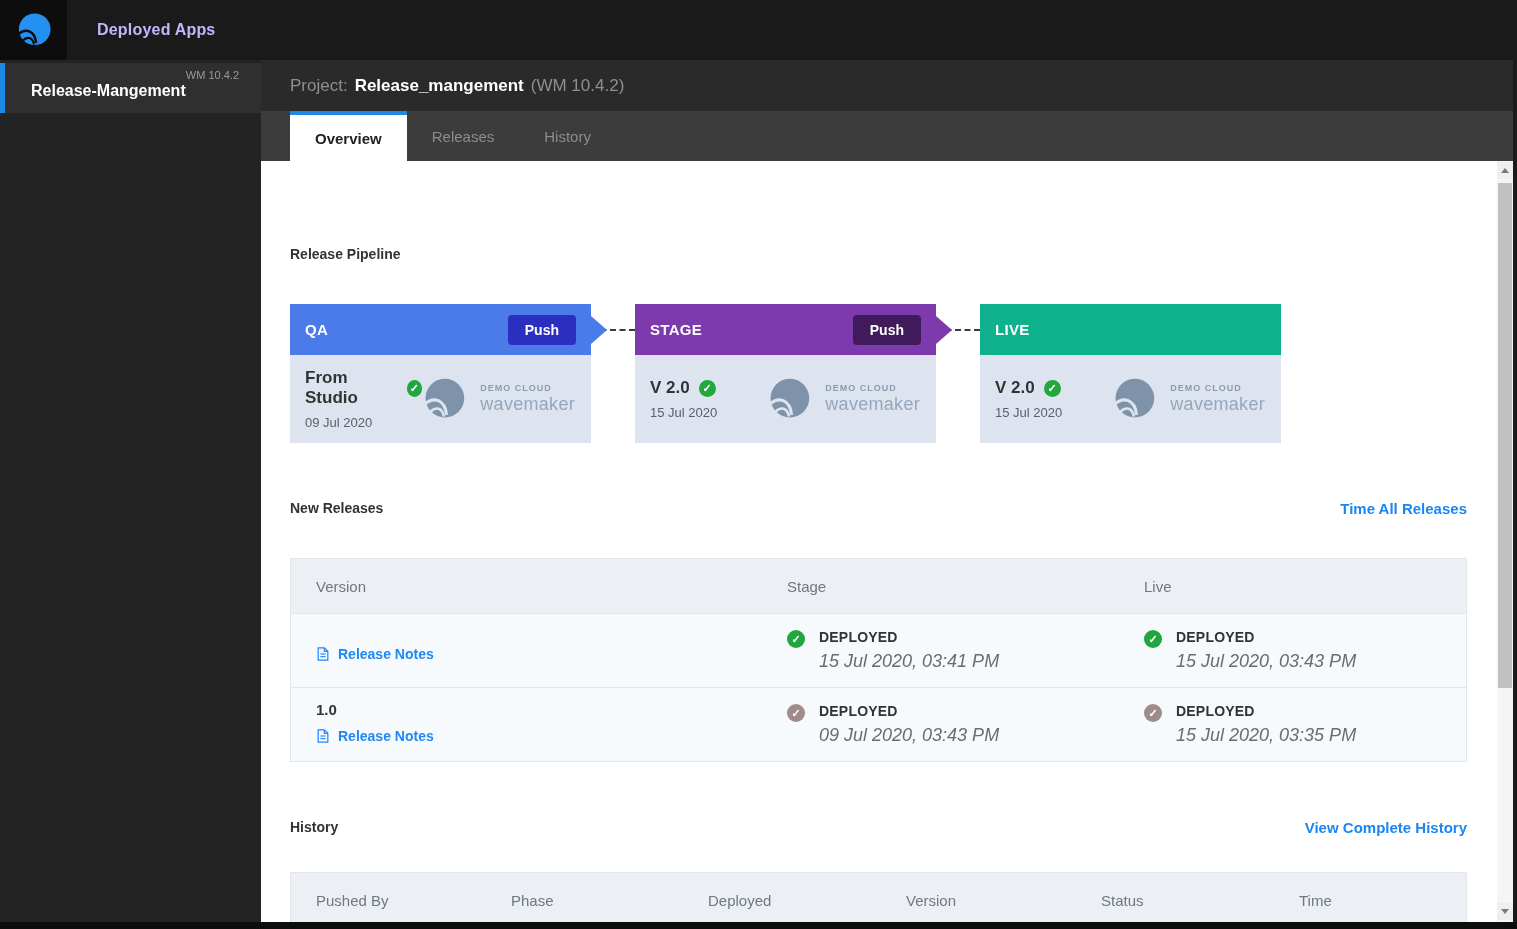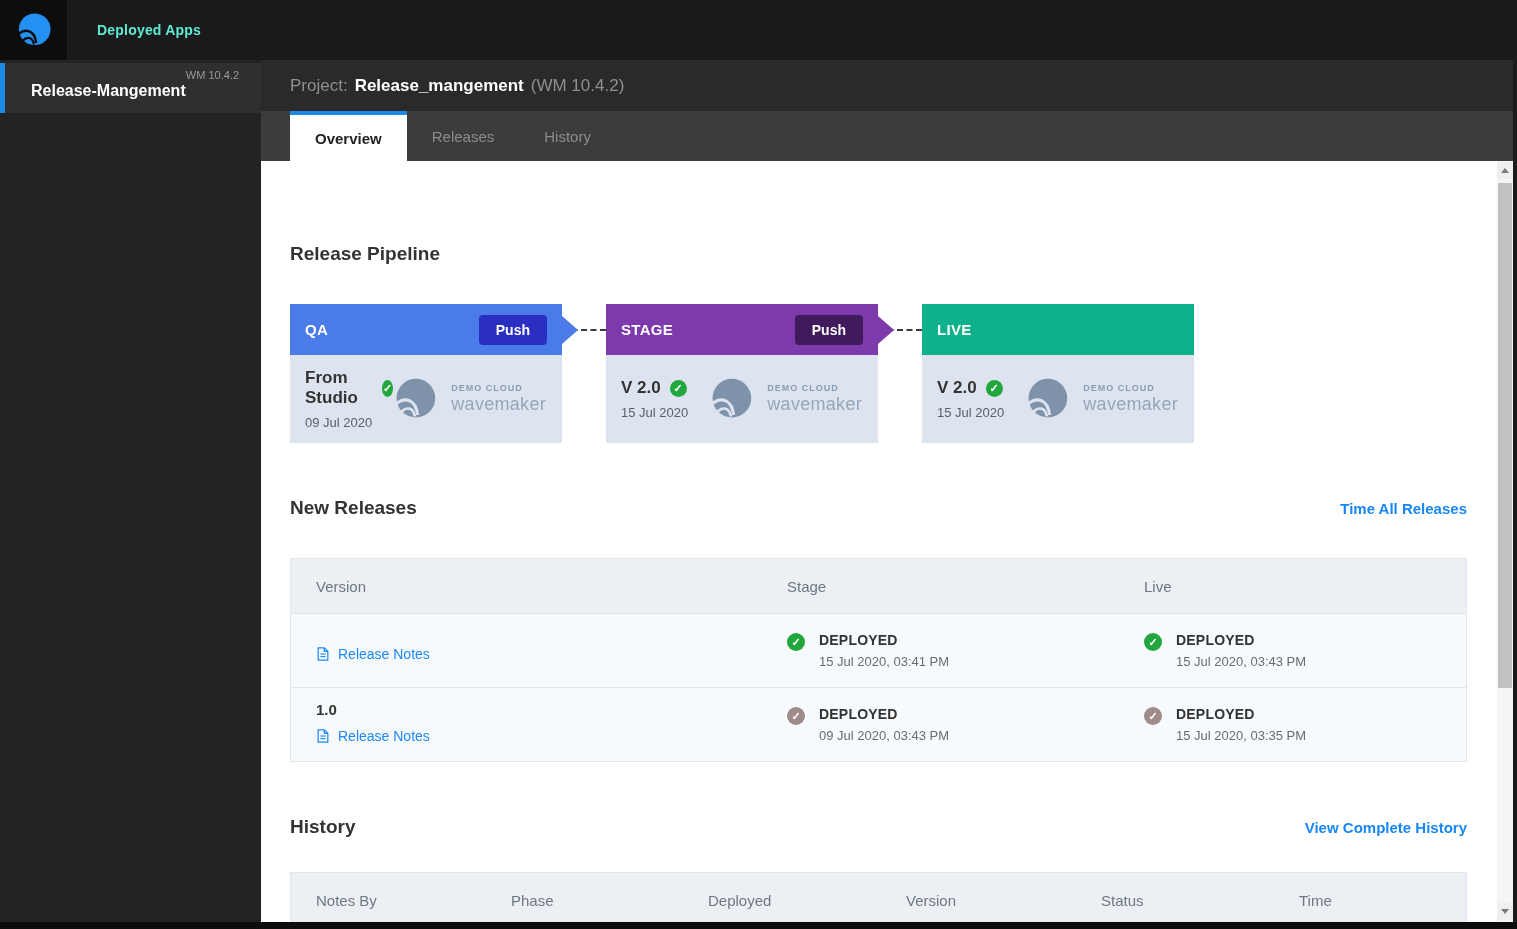--- a/index.html
+++ b/index.html
@@ -4,21 +4,21 @@
 <style>
   * { margin:0; padding:0; box-sizing:border-box; }
   html,body { width:1517px; height:929px; }
   body {
     font-family:"Liberation Sans", sans-serif;
     background:#ffffff; position:relative; overflow:hidden;
   }
   
   .topbar { position:absolute; top:0; left:0; width:1517px; height:60px; background:#1a1a1a; display:flex; align-items:center; z-index:5; }
   .logo-box { width:67px; height:60px; background:#0d0d0d; display:flex; align-items:center; justify-content:center; }
-  .topbar-title { color:#5eead4; font-size:14px; font-weight:700; margin-left:30px; letter-spacing:.2px; }
+  .topbar-title { color:#c4b5fd; font-size:16px; font-weight:700; margin-left:30px; letter-spacing:.2px; }
 
   
   .sidebar { position:absolute; top:60px; left:0; width:261px; height:862px; background:#232323; }
   .sidebar-item { position:relative; margin-top:3px; height:50px; background:#2f2f2f; border-left:5px solid #1e88e5; }
   .sidebar-item .ver { position:absolute; top:6px; right:22px; color:#9a9a9a; font-size:11px; }
   .sidebar-item .label { position:absolute; left:26px; top:19px; color:#ffffff; font-size:16px; font-weight:700; }
 
   
   .main { position:absolute; top:60px; left:261px; width:1256px; height:862px; }
   .project-header { height:51px; background:#2a2a2a; display:flex; align-items:center; padding-left:29px; font-size:17px; }
@@ -26,28 +26,28 @@
   .ph-name { color:#ffffff; font-weight:700; margin:0 7px; }
   .ph-ver { color:#8f8f8f; }
 
   .tab-bar { height:50px; background:#3c3c3c; display:flex; padding-left:29px; }
   .tab { padding:11px 25px; display:flex; align-items:center; font-size:15px; color:#8c8c8c; cursor:pointer; height:50px; }
   .tab.active { background:#ffffff; color:#222222; font-weight:700; border-top:4px solid #1e88e5; }
 
   .content { position:relative; height:761px; background:#ffffff; overflow:hidden; }
   .content-inner { padding:0 50px 0 29px; }
 
-  .section-heading { font-size:19px; font-weight:700; color:#333333; line-height:20px; }
+  .section-heading { font-size:14px; font-weight:700; color:#333333; line-height:20px; }
   .h-pipeline { margin-top:83px; }
   .section-row { display:flex; justify-content:space-between; align-items:center; }
   .view-link { font-size:15px; font-weight:700; color:#1787f5; cursor:pointer; text-decoration:none; }
 
   
   .cards { display:flex; margin-top:40px; align-items:flex-start; }
-  .card { width:272px; }
+  .card { width:301px; }
   .card-header { position:relative; height:51px; display:flex; align-items:center; justify-content:space-between; padding:0 15px; }
   .card-name { color:#ffffff; font-weight:700; font-size:15px; letter-spacing:.3px; }
   .push-btn { color:#ffffff; font-size:14px; font-weight:700; padding:7px 17px; border:none; border-radius:4px; cursor:pointer; font-family:inherit; }
   .card-arrow { position:absolute; right:-16px; top:50%; transform:translateY(-50%); width:0; height:0;
                 border-top:14px solid transparent; border-bottom:14px solid transparent; border-left:16px solid #000; }
   .card-body { height:88px; background:#dde4ef; display:flex; align-items:center; justify-content:space-between; padding:0 16px 0 15px; }
   .version-line { display:flex; align-items:center; gap:9px; font-size:17px; font-weight:700; color:#333333; }
   .card-date { font-size:13px; color:#5a6268; margin-top:7px; }
   .check { display:inline-flex; width:17px; height:17px; border-radius:50%; color:#ffffff; font-size:11px; font-weight:700; align-items:center; justify-content:center; }
   .connector { width:44px; height:0; border-top:2px dashed #3a3a3a; margin-top:25px; }
@@ -55,25 +55,25 @@
   .demo-logo { display:flex; align-items:center; gap:14px; }
   .demo-logo-text .l1 { font-size:9px; font-weight:700; letter-spacing:1px; color:#8a9cb3; }
   .demo-logo-text .l2 { font-size:18px; color:#96a6bb; margin-top:1px; letter-spacing:.3px; }
 
   
   .h-releases { margin-top:55px; }
   .nr-table { margin-top:40px; border:1px solid #e2e6ea; }
   .nr-head { display:grid; grid-template-columns:471px 357px 1fr; padding-left:25px; height:54px; align-items:center; background:#ecf0f4; color:#6e7882; font-size:15px; }
   .nr-row { display:grid; grid-template-columns:471px 357px 1fr; padding-left:25px; height:74px; align-items:center; background:#f6fafc; border-top:1px solid #e2e6ea; }
   .cell-version .v-num { font-size:15px; font-weight:700; color:#333333; }
-  .notes-link { display:inline-flex; align-items:center; gap:8px; margin-top:10px; color:#1e88f5; font-size:14px; font-weight:400; cursor:pointer; text-decoration:none; }
+  .notes-link { display:inline-flex; align-items:center; gap:8px; margin-top:10px; color:#1e88f5; font-size:14px; font-weight:700; cursor:pointer; text-decoration:none; }
   .status-cell { display:flex; align-items:flex-start; gap:14px; }
   .status-cell .check { width:18px; height:18px; margin-top:1px; }
   .status-text .st { font-size:14px; font-weight:700; color:#333333; letter-spacing:.2px; }
-  .status-text .tm { font-size:13px; color:#6c6c6c; margin-top:6px; }
+  .status-text .tm { font-size:18px; color:#6c6c6c; margin-top:6px;font-style:italic; }
 
   .h-history { margin-top:55px; }
   .hist-table { margin-top:35px; border:1px solid #e2e6ea; border-bottom:none; }
   .hist-head { display:grid; grid-template-columns:195px 197px 198px 195px 198px 1fr; padding-left:25px; height:54px; align-items:center; background:#ecf0f4; color:#6e7882; font-size:15px; }
 
   
   .scrollbar { position:absolute; top:0; right:4px; width:16px; height:761px; background:#f5f5f5; }
   .sb-btn { position:absolute; left:0; width:16px; height:17px; background:#efefef; display:flex; align-items:center; justify-content:center; cursor:pointer; }
   .sb-btn.up { top:1px; } .sb-btn.down { bottom:2px; }
   .tri-up { width:0; height:0; border-left:4px solid transparent; border-right:4px solid transparent; border-bottom:5px solid #7a7a7a; }
@@ -281,21 +281,21 @@
         </div>
       </div>
 
       <div class="section-row h-history">
         <div class="section-heading">History</div>
         <a class="view-link">View Complete History</a>
       </div>
 
       <div class="hist-table">
         <div class="hist-head">
-          <div>Notes By</div>
+          <div>Pushed By</div>
           <div>Phase</div>
           <div>Deployed</div>
           <div>Version</div>
           <div>Status</div>
           <div>Time</div>
         </div>
       </div>
 
     </div>
 

